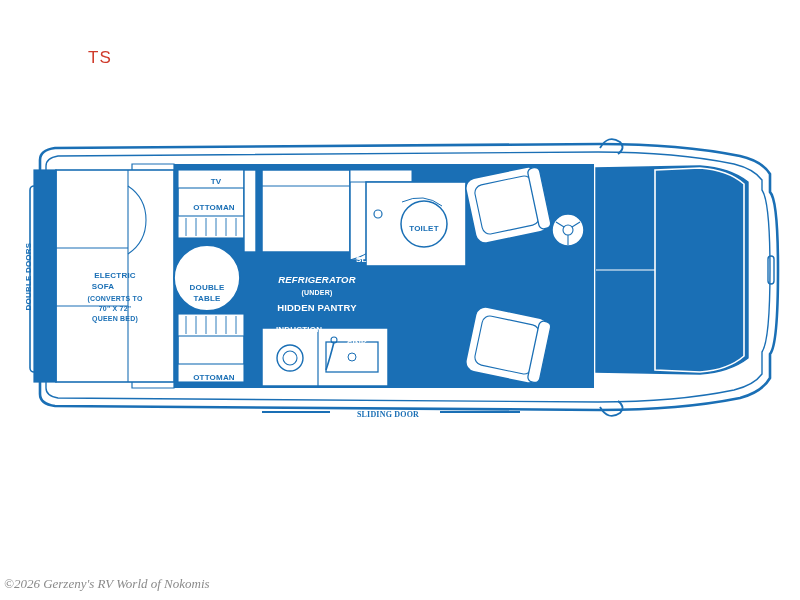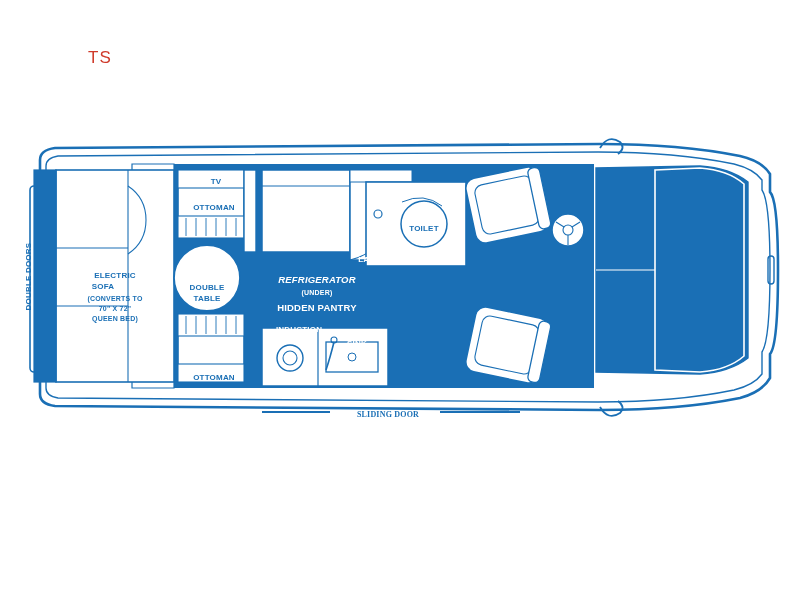--- a/index.html
+++ b/index.html
@@ -242,18 +242,19 @@
   <div class="lbl med" style="left:262px; top:275px; width:110px;font-style:italic;">REFRIGERATOR</div>
   <div class="lbl tiny" style="left:262px; top:289px; width:110px;">(UNDER)</div>
 
   <div class="lbl med" style="left:256px; top:303px; width:122px;">HIDDEN PANTRY</div>
 
   <div class="lbl small" style="left:256px; top:325px; width:86px;">INDUCTION</div>
   <div class="lbl small" style="left:256px; top:336px; width:86px;margin-top:40px;">STOVE</div>
 
   <div class="lbl small" style="left:332px; top:339px; width:50px;">SINK</div>
 
-  <div class="lbl small" style="left:342px; top:255px; width:62px;">LAGUN</div>
+  <div class="lbl small" style="left:342px; top:255px; width:62px;">SLIDING</div>
 
   <div class="lbl blue small" style="left:396px; top:224px; width:56px;">TOILET</div>
 
+  <div class="copyright">©2026 Gerzeny's RV World of Nokomis</div>
 
 </div>
 
 </body></html>

